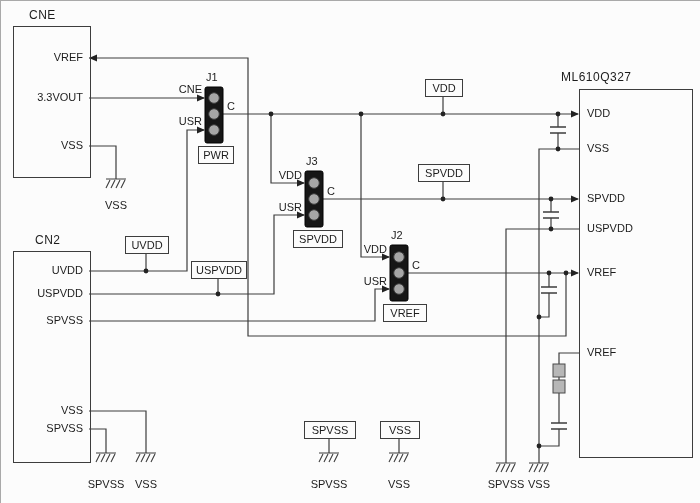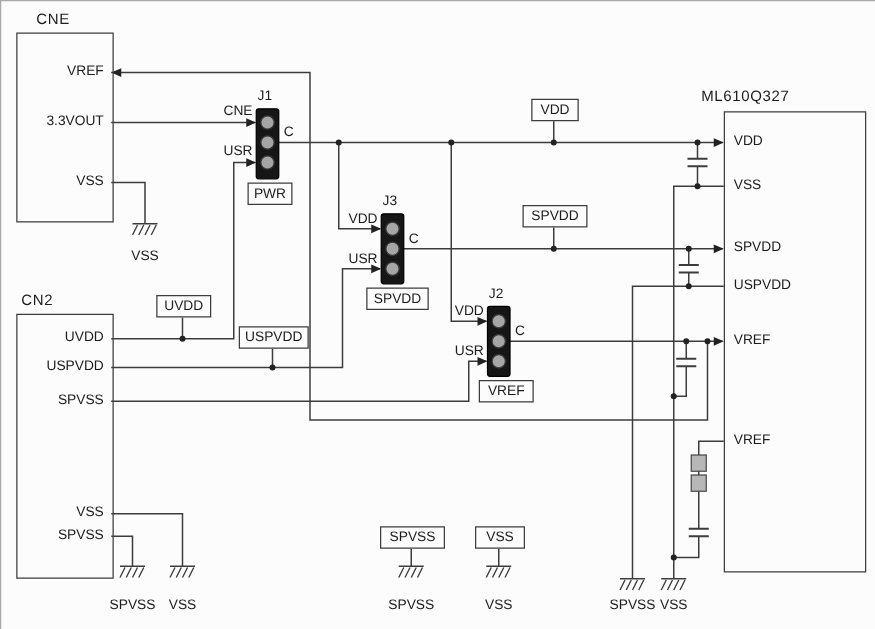--- a/index.html
+++ b/index.html
@@ -130,21 +130,21 @@
       <circle cx="398" cy="288" r="5.3" fill="#a6a6a6" stroke="#3a3a3a"></circle>
     </g>
   </svg>
 
   <div class="lbl title" style="left:28px;top:8px">CNE</div>
   <div class="box" style="left:12px;top:25px;width:76px;height:150px"></div>
   <div class="lbl pin-r" style="left:20px;top:50px;width:62px">VREF</div>
   <div class="lbl pin-r" style="left:20px;top:90px;width:62px">3.3VOUT</div>
   <div class="lbl pin-r" style="left:20px;top:138px;width:62px">VSS</div>
 
-  <div class="lbl title" style="left:16px;top:233px">CN2</div>
+  <div class="lbl title" style="left:34px;top:233px">CN2</div>
   <div class="box" style="left:12px;top:250px;width:76px;height:210px"></div>
   <div class="lbl pin-r" style="left:20px;top:263px;width:62px">UVDD</div>
   <div class="lbl pin-r" style="left:20px;top:286px;width:62px">USPVDD</div>
   <div class="lbl pin-r" style="left:20px;top:313px;width:62px">SPVSS</div>
   <div class="lbl pin-r" style="left:20px;top:403px;width:62px">VSS</div>
   <div class="lbl pin-r" style="left:20px;top:421px;width:62px">SPVSS</div>
 
   <div class="lbl title" style="left:560px;top:70px">ML610Q327</div>
   <div class="box" style="left:578px;top:88px;width:112px;height:367px"></div>
   <div class="lbl" style="left:586px;top:106px">VDD</div>

